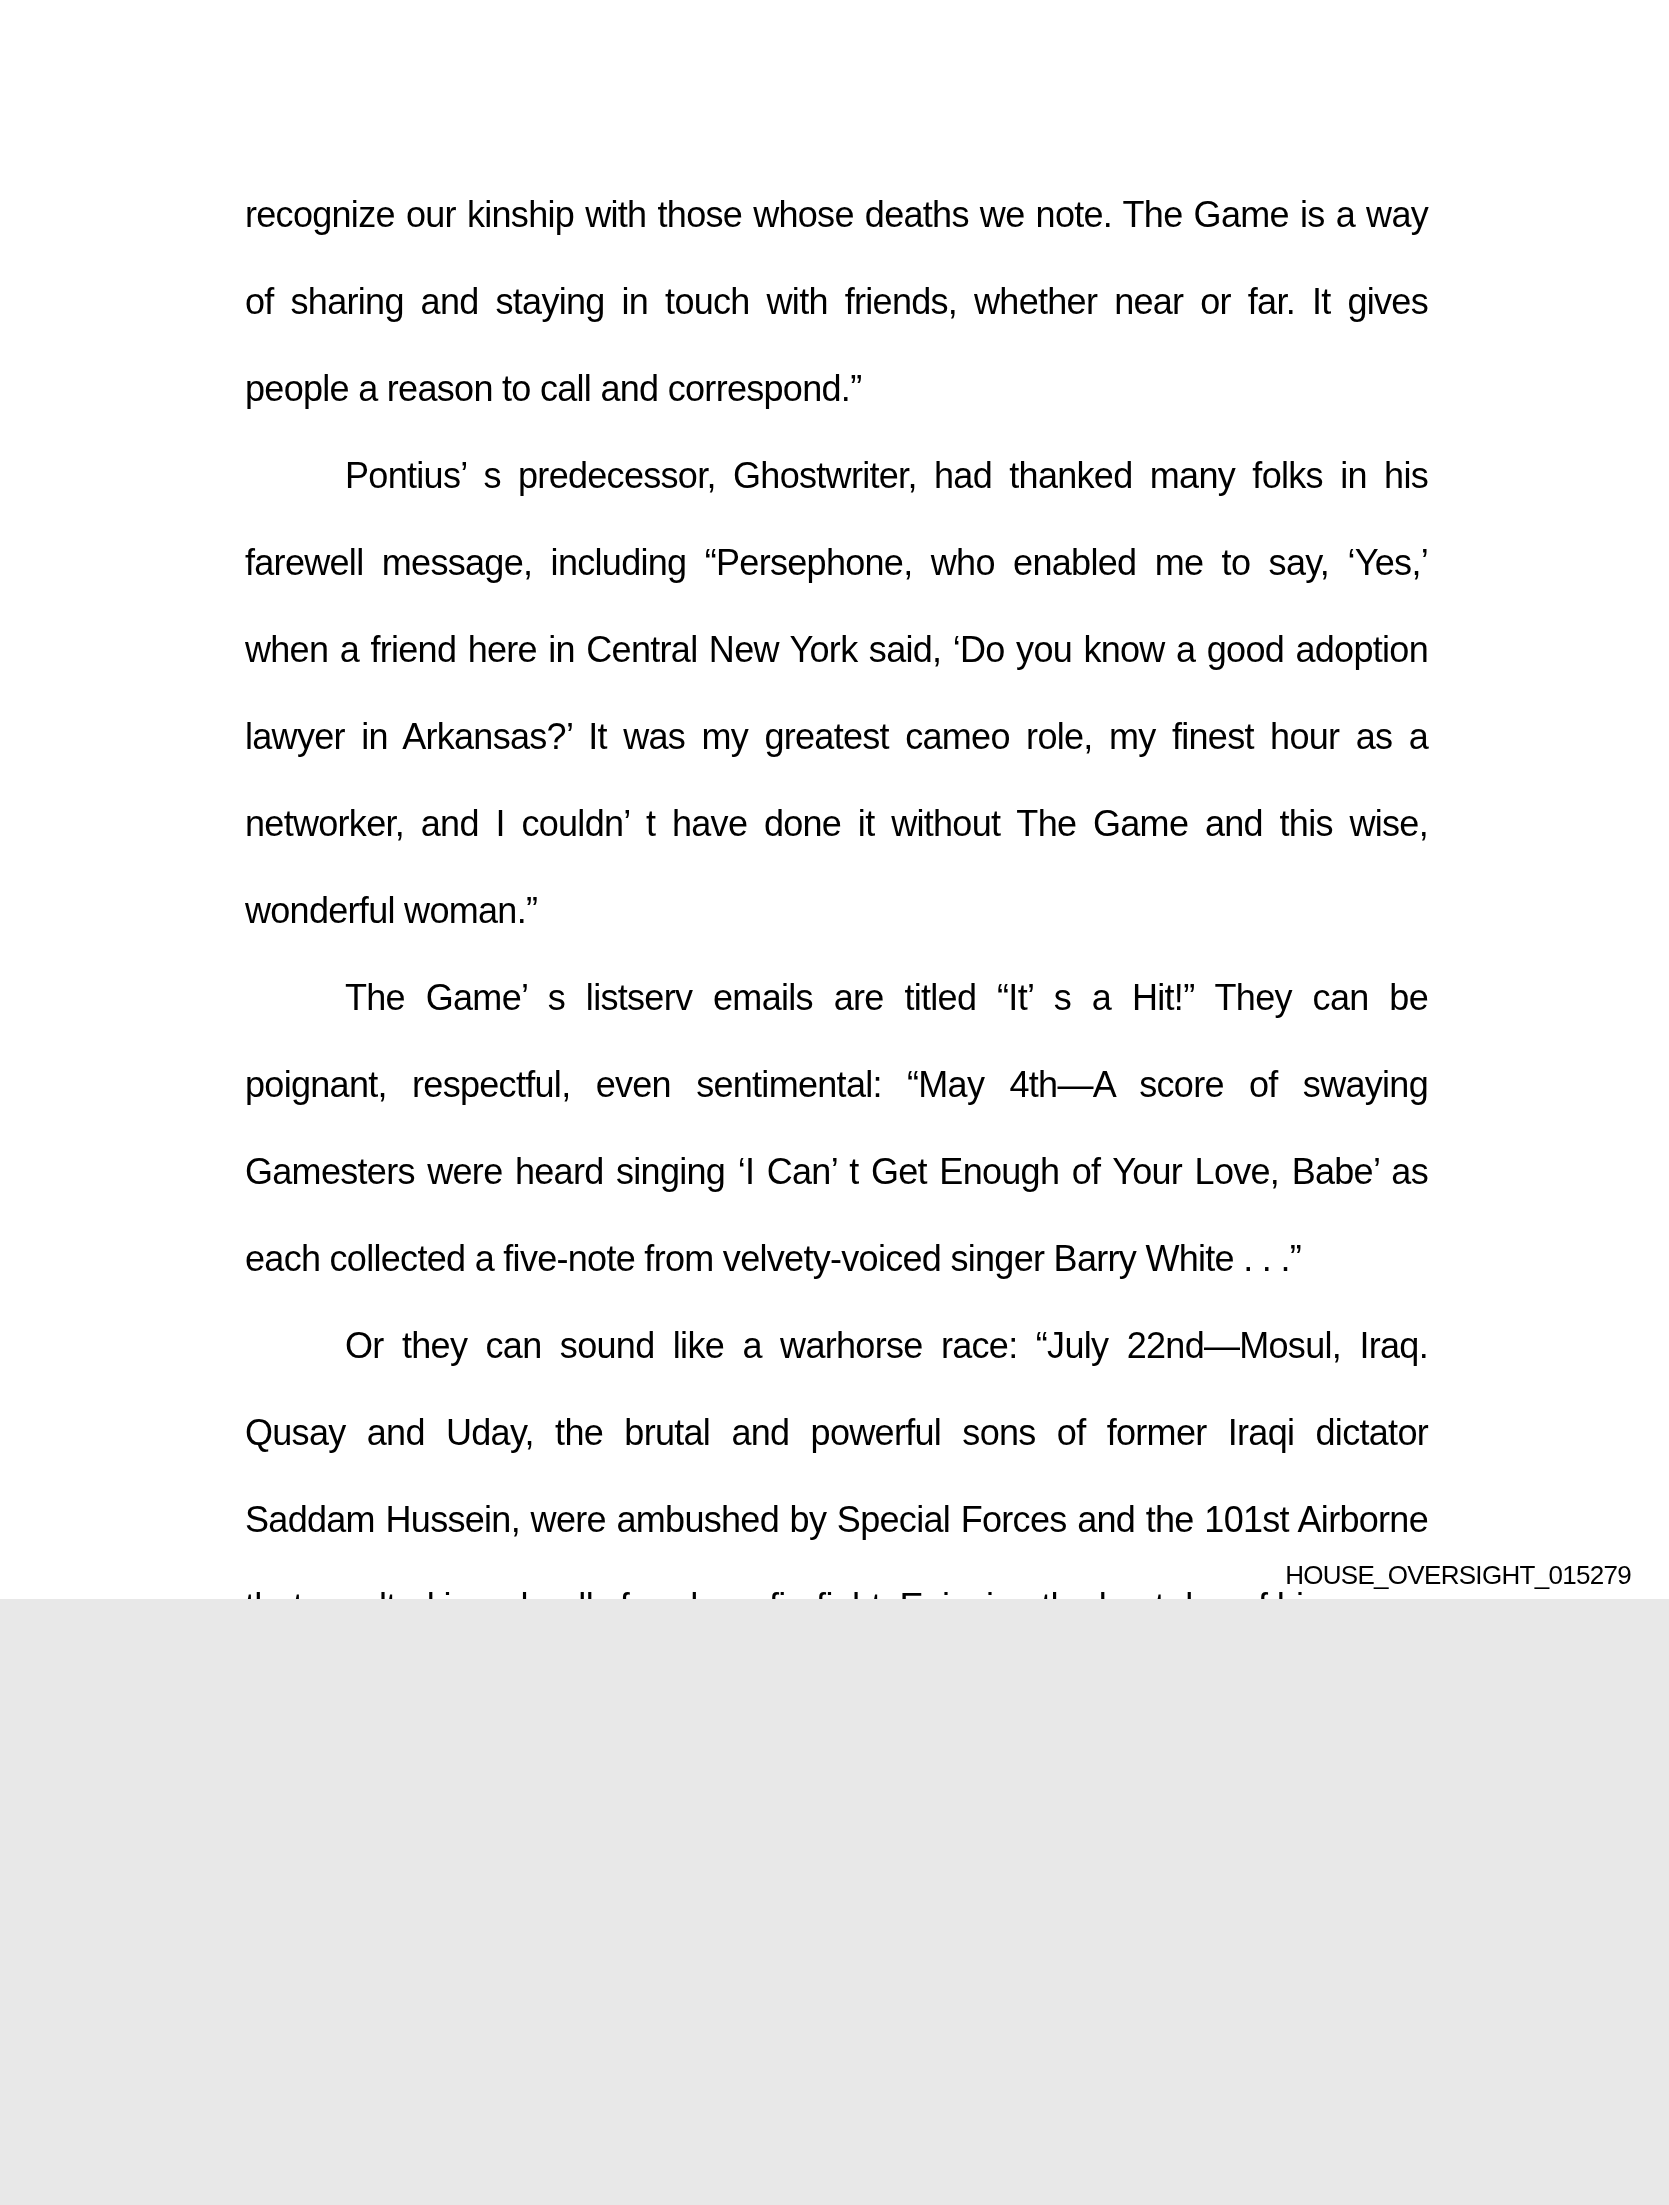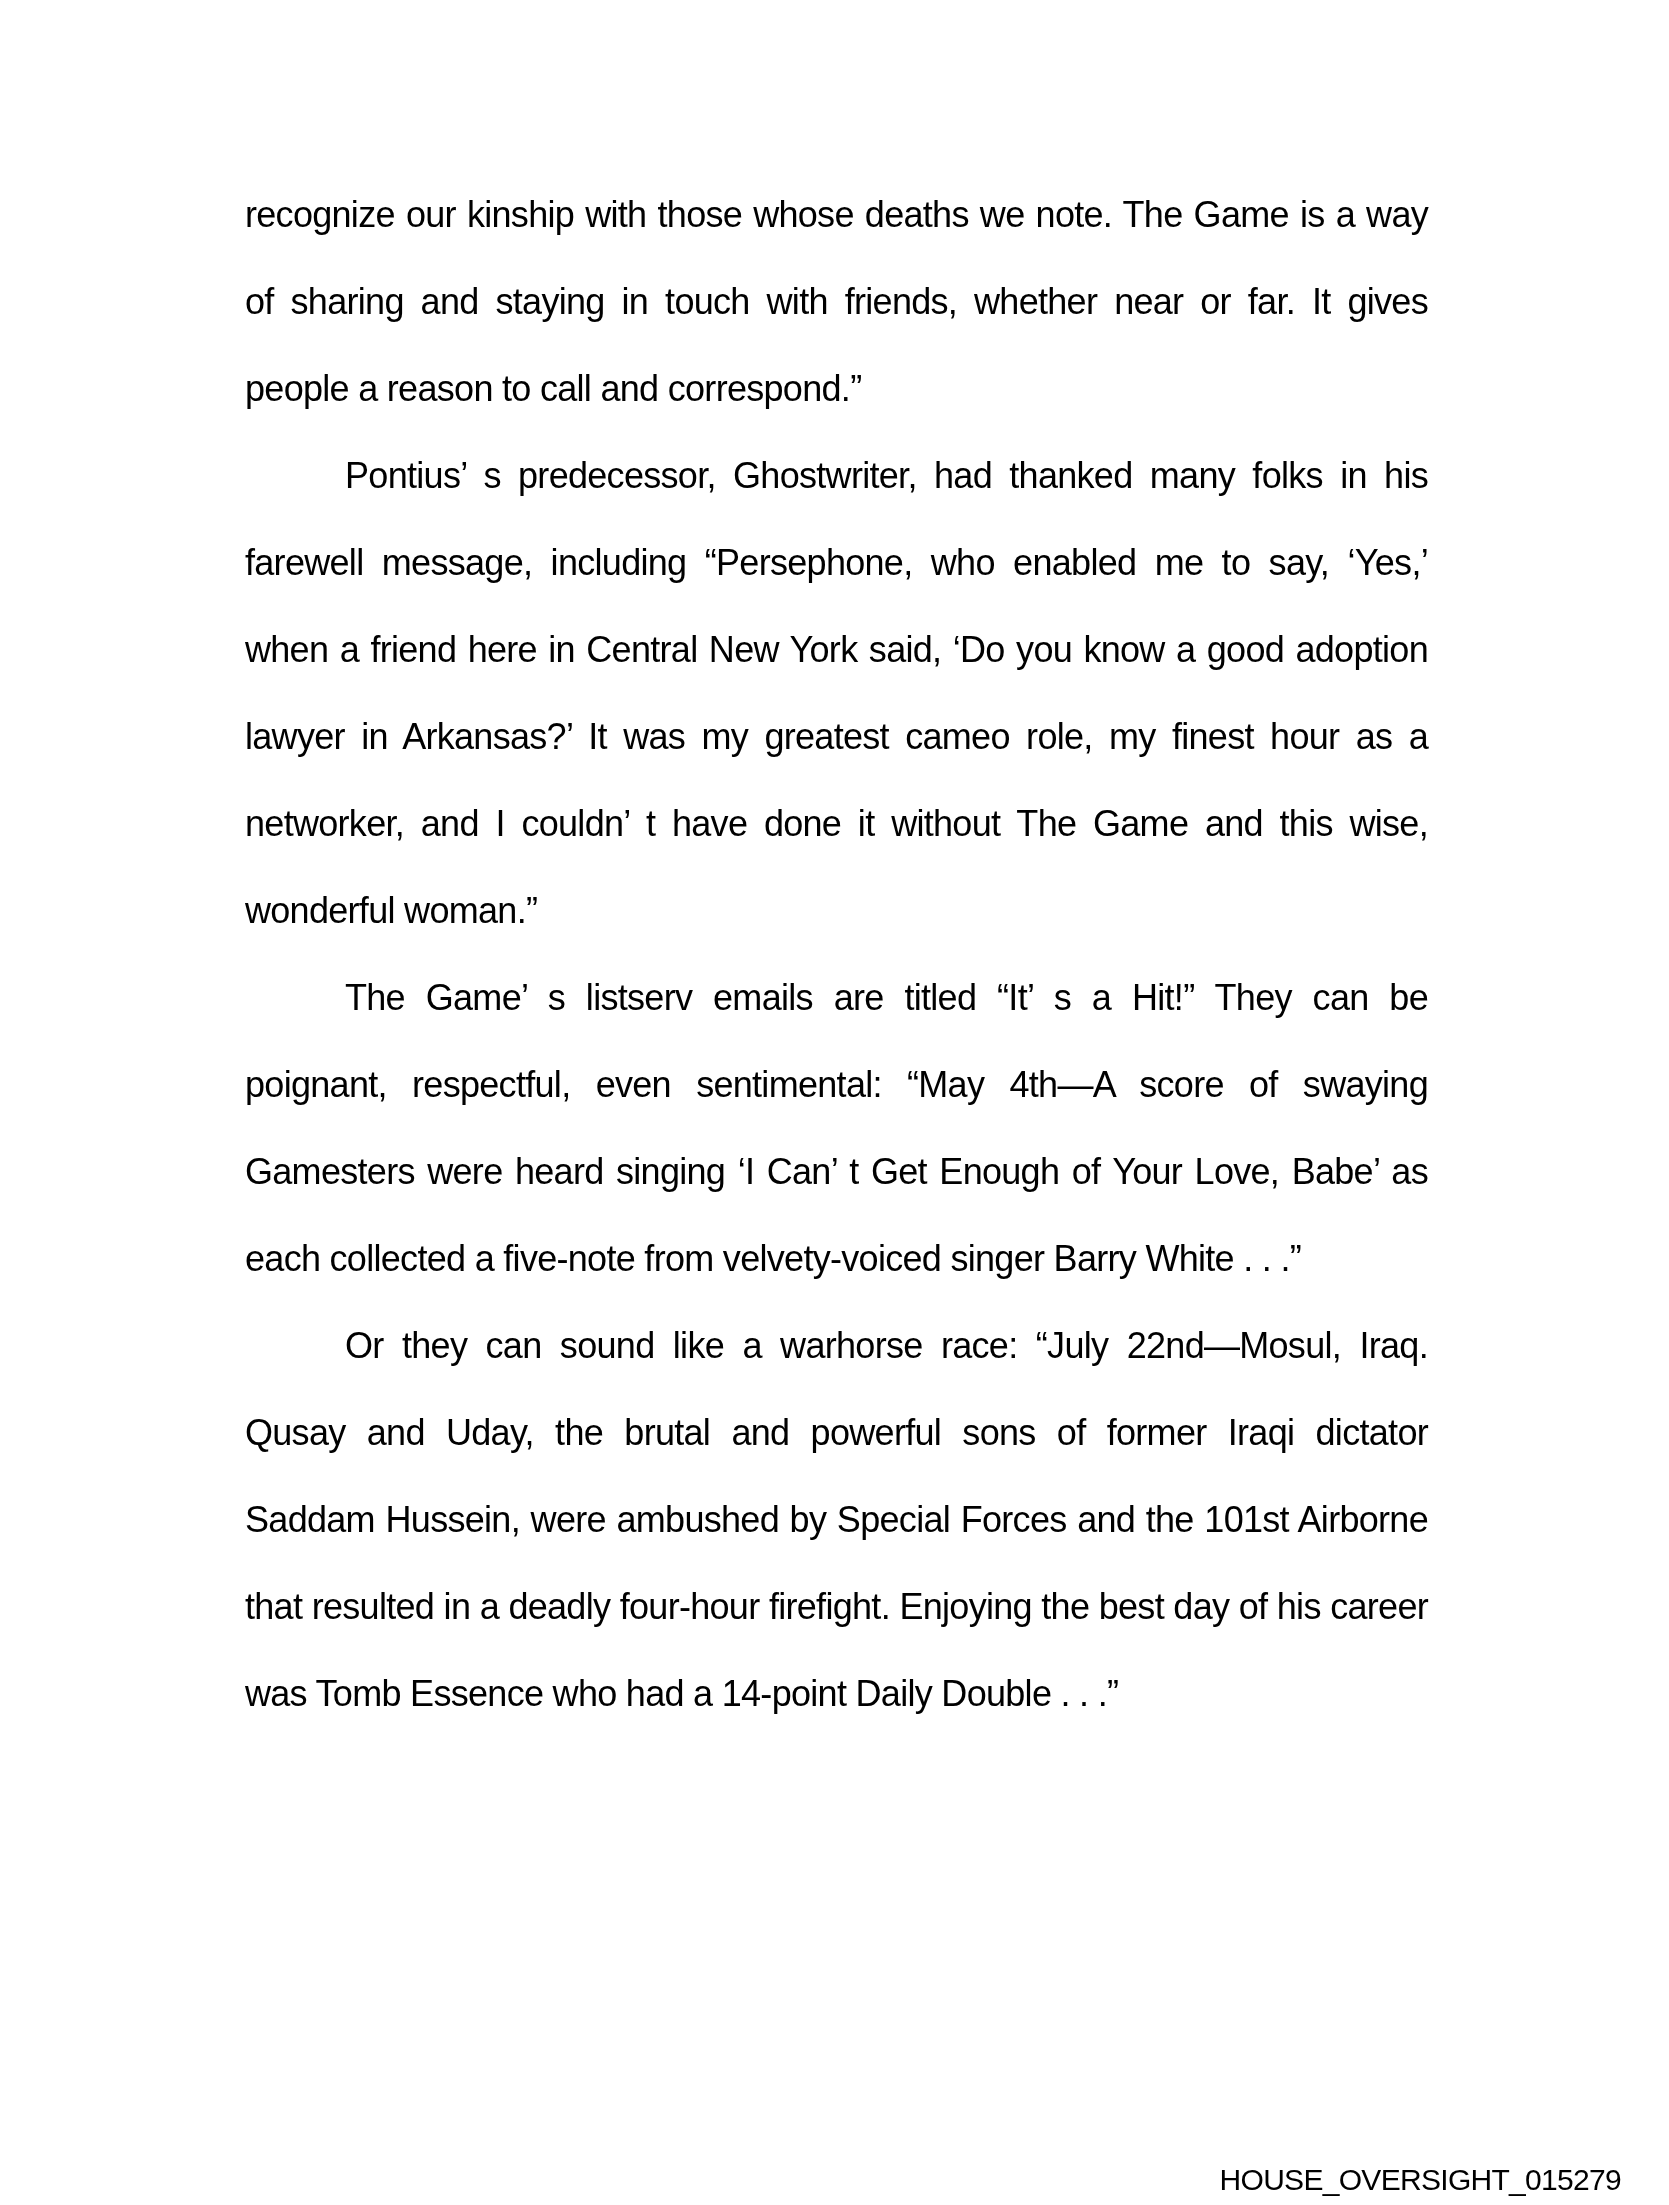--- a/index.html
+++ b/index.html
@@ -3,21 +3,21 @@
 <meta charset="utf-8">
 <style>
   html, body {
     margin: 0;
     padding: 0;
     background: #e8e8e8;
   }
   .page {
     position: relative;
     width: 1669px;
-    height: 2205px;
+    height: 1599px;
     background: #ffffff;
     font-family: "Liberation Sans", sans-serif;
     color: #000000;
     overflow: hidden;
   }
   .content {
     position: absolute;
     left: 245px;
     right: 241px;
     top: 171px;
@@ -29,23 +29,23 @@
   }
   .content p {
     margin: 0;
     padding: 0;
   }
   .content p.indent {
     text-indent: 100px;
   }
   .footer {
     position: absolute;
-    right: 48px;
+    right: 38px;
     bottom: 7.9px;
-    font-size: 30px;
+    font-size: 26px;
     letter-spacing: -0.7px;
     white-space: nowrap;
   }
 </style>
 </head>
 <body>
 
 <div class="page">
   <div class="content" id="paragraph-container">
       <p>recognize our kinship with those whose deaths we note. The Game is a way of sharing and staying in touch with friends, whether near or far. It gives people a reason to call and correspond.”</p>

